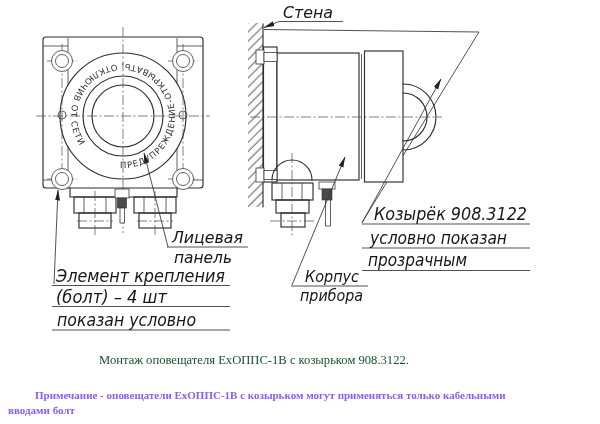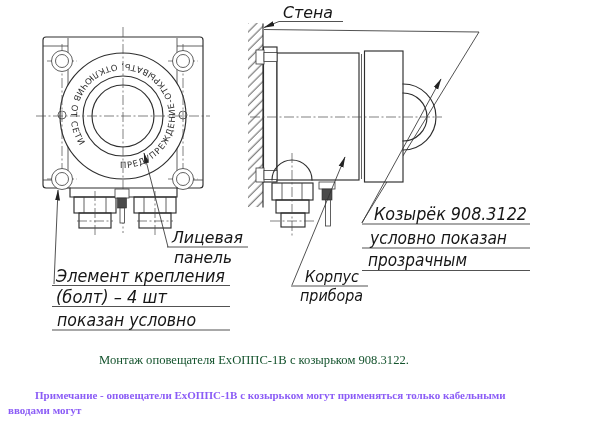--- a/index.html
+++ b/index.html
@@ -148,16 +148,16 @@
 
       <text x="374" y="219.5" class="lbl" textLength="153" lengthAdjust="spacingAndGlyphs">Козырёк 908.3122</text>
       <text x="370" y="243.5" class="lbl" textLength="137" lengthAdjust="spacingAndGlyphs">условно показан</text>
       <text x="368" y="265.5" class="lbl" textLength="99" lengthAdjust="spacingAndGlyphs">прозрачным</text>
     </g>
   </svg>
 
   <div class="caption">Монтаж оповещателя ЕхОППС-1В с козырьком 908.3122.</div>
   <div class="note">
     <div class="indent">Примечание - оповещатели ЕхОППС-1В с козырьком могут применяться только кабельными</div>
-    <div>вводами могут</div>
+    <div>вводами болт</div>
   </div>
 
 </div>
 
 </body></html>

